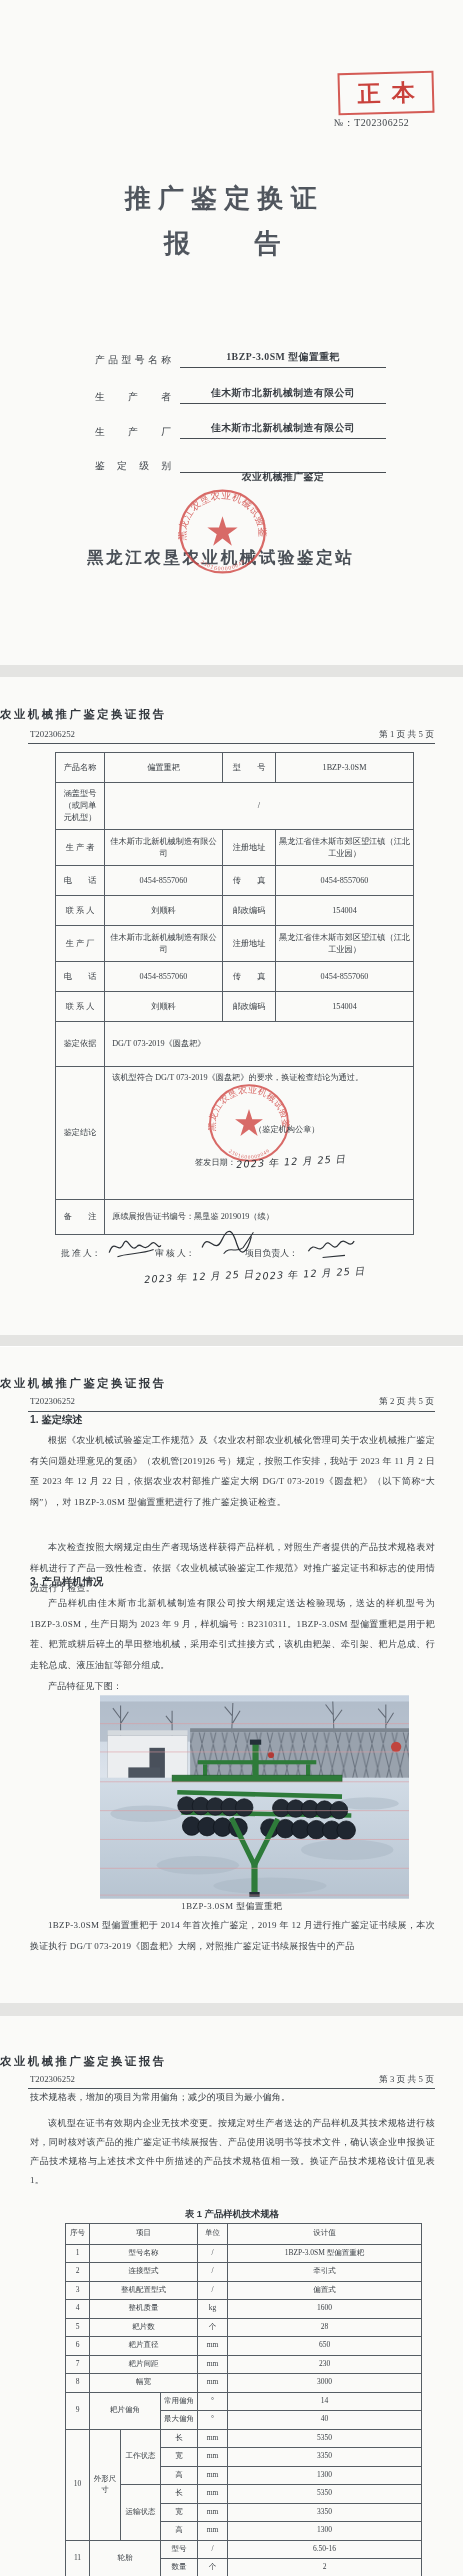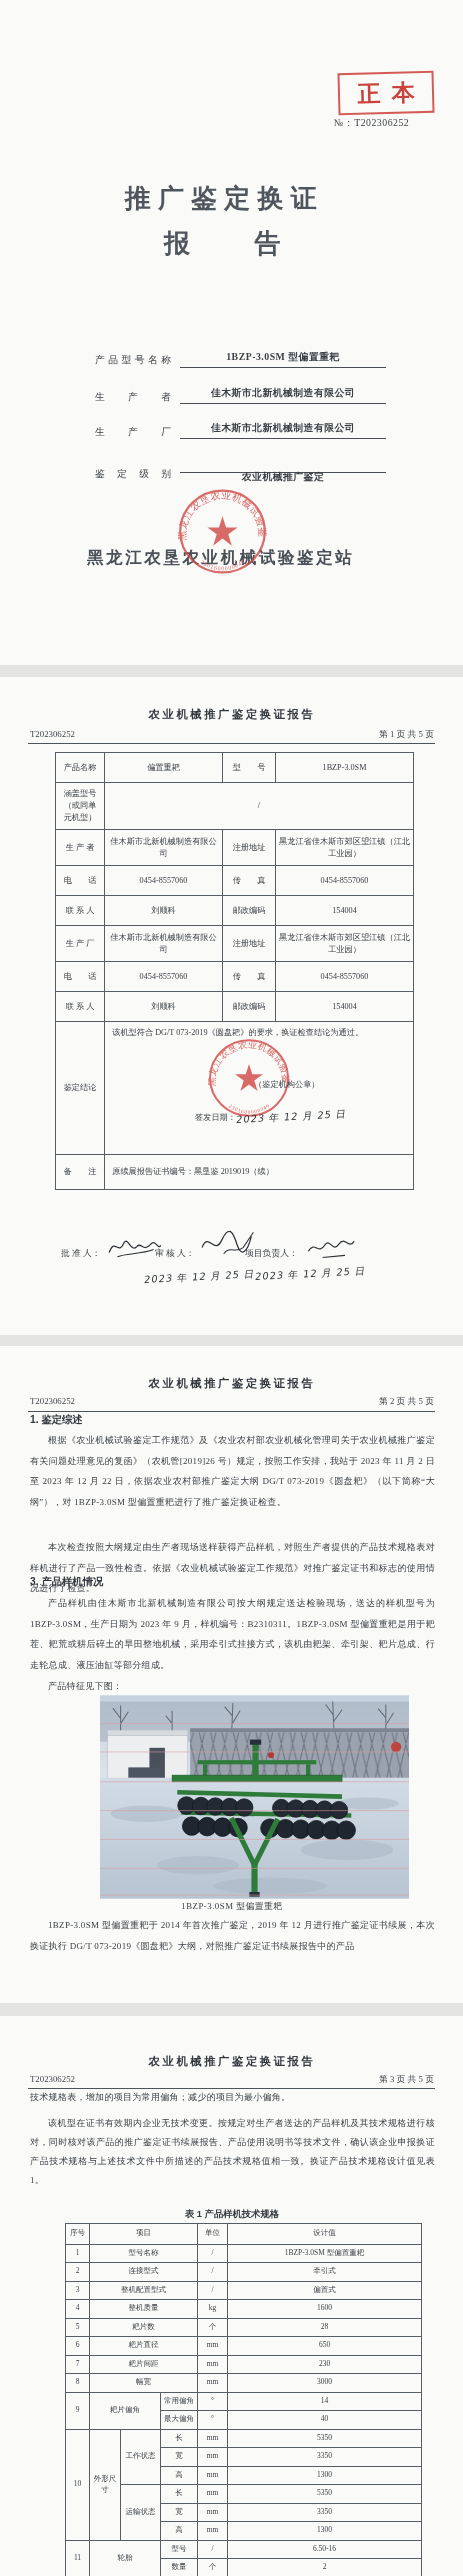--- a/index.html
+++ b/index.html
@@ -1,21 +1,21 @@
 <!DOCTYPE html>
 <html style="font-size:8.2px"><head>
 <meta charset="utf-8">
 <style>
   html,body{margin:0;padding:0;}
   body{width:464px;height:4047px;position:relative;background:#ffffff;
        font-family:"Liberation Serif",serif;color:#3b4046;}
   .page{position:absolute;left:0;width:464px;background:#fafaf8;overflow:hidden;}
   .sep{position:absolute;left:0;width:464px;background:#e4e4e2;}
   .abs{position:absolute;}
-  .ph-title{width:464px;text-align:center;font-family:"Liberation Sans",sans-serif;
+  .ph-title{width:464px;text-align:left;font-family:"Liberation Sans",sans-serif;
             font-weight:bold;font-size:11.3px;letter-spacing:2.6px;color:#34393f;}
   .ph-no{font-size:8.8px;color:#41464c;}
   .ph-rule{border-top:1px solid #4d545b;height:0;}
   .heading{font-family:"Liberation Sans",sans-serif;font-weight:bold;font-size:10.3px;color:#33383e;}
   .para{font-size:9px;line-height:20.6px;text-align:justify;letter-spacing:0.3px;color:#3b4046;}
   .ind{text-indent:2em;}
   table{border-collapse:collapse;table-layout:fixed;}
   td{border:0.8px solid #565d64;text-align:center;vertical-align:middle;
      font-size:7.5px;line-height:1.45;padding:1px 1.5px;color:#3b4046;}
   .t-big td{font-size:8.2px;}
@@ -67,21 +67,21 @@
   </div>
 
   <div class="abs" style="left:95px;top:426px;">
     <span class="fieldlabel" style="display:inline-block;">生　产　厂</span>
   </div>
   <div class="abs fieldline" style="left:180px;top:417px;width:206px;height:20.6px;">
     <div class="fieldvalue" style="margin-top:5.2px;">佳木斯市北新机械制造有限公司</div>
   </div>
 
   <div class="abs" style="left:95px;top:460px;">
-    <span class="fieldlabel" style="display:inline-block;margin-top:8px;">鉴 定 级 别</span>
+    <span class="fieldlabel" style="display:inline-block;">鉴 定 级 别</span>
   </div>
   <div class="abs fieldline" style="left:180px;top:451px;width:206px;height:20.6px;">
     <div class="fieldvalue" style="margin-top:20px;">农业机械推广鉴定</div>
   </div>
 
   <div class="abs station" style="left:0;top:547px;width:464px;text-align:center;transform:translateX(-11.3px);font-size:16.5px;">黑龙江农垦农业机械试验鉴定站</div>
 
   <svg class="abs seal-svg" style="left:178px;top:487px;" width="89" height="89" viewBox="0 0 200 200">
     <defs>
       <path id="arcA" d="M 18,122 A 83,83 0 1 1 182,122" fill="none"></path>
@@ -152,20 +152,24 @@
       <td>电　　话</td>
       <td>0454-8557060</td>
       <td>传　　真</td>
       <td>0454-8557060</td>
     </tr>
     <tr style="height:30px">
       <td>联 系 人</td>
       <td>刘顺科</td>
       <td>邮政编码</td>
       <td>154004</td>
+    </tr>
+    <tr style="height:45px">
+      <td>鉴定依据</td>
+      <td colspan="3" class="leftcell">DG/T 073-2019《圆盘耙》</td>
     </tr>
     <tr style="height:133px">
       <td>鉴定结论</td>
       <td colspan="3" style="padding:0;">
         <div style="position:relative;width:100%;height:131px;">
           <div class="abs leftcell" style="left:0;top:4.1px;width:304px;text-align:left;font-size:8.2px;">该机型符合 DG/T 073-2019《圆盘耙》的要求，换证检查结论为通过。</div>
           <svg class="abs seal-svg" style="left:103px;top:14.4px;font-size:16px" width="82" height="82" viewBox="0 0 200 200">
             <defs>
               <path id="arcA2" d="M 18,122 A 83,83 0 1 1 182,122" fill="none"></path>
               <path id="arcB2" d="M 50,170 A 80,80 0 0 0 150,170" fill="none"></path>

